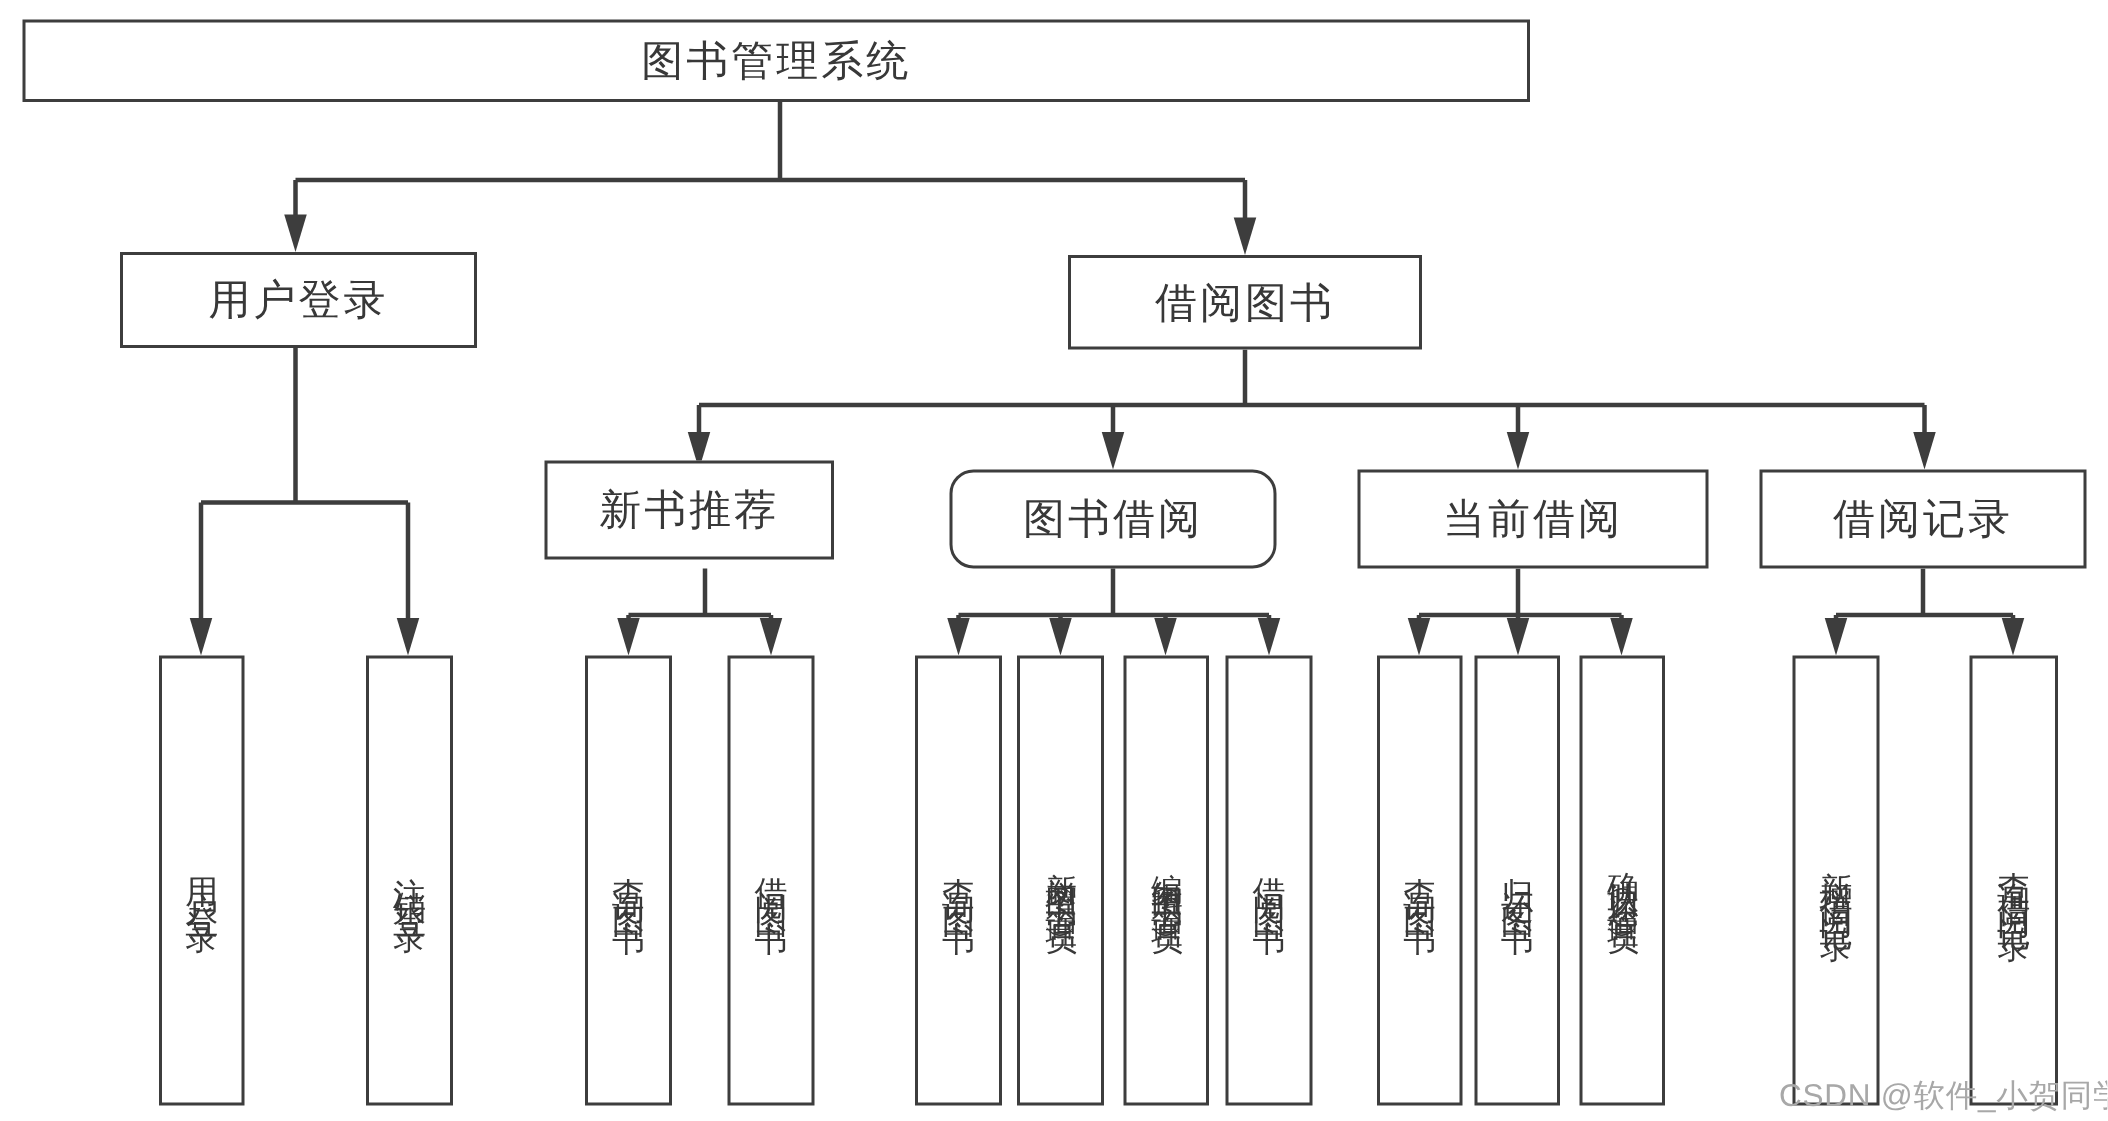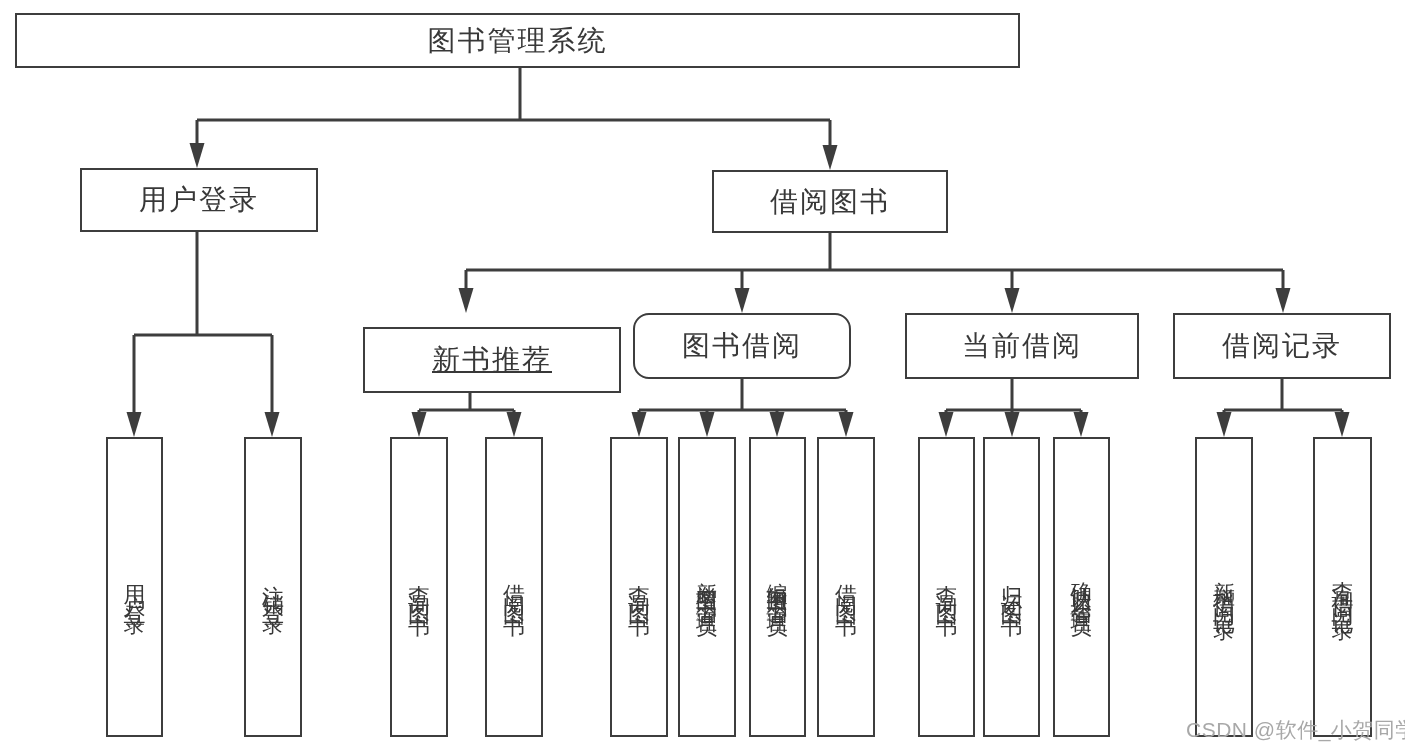--- a/index.html
+++ b/index.html
@@ -136,21 +136,21 @@
     <span>图书管理系统</span>
   </div>
 
   <div class="hbox" style="left:80px; top:168px; width:238px; height:64px;">
     <span>用户登录</span>
   </div>
   <div class="hbox" style="left:712px; top:170px; width:236px; height:63px;">
     <span>借阅图书</span>
   </div>
 
-  <div class="hbox" style="left:363px; top:327px; width:258px; height:66px;text-decoration:underline;">
+  <div class="hbox" style="left:363px; top:307px; width:193px; height:66px;">
     <span>新书推荐</span>
   </div>
   <div class="hbox" style="left:633px; top:313px; width:218px; height:66px;border-radius:16px;">
     <span>图书借阅</span>
   </div>
   <div class="hbox" style="left:905px; top:313px; width:234px; height:66px;">
     <span>当前借阅</span>
   </div>
   <div class="hbox" style="left:1173px; top:313px; width:218px; height:66px;">
     <span>借阅记录</span>

